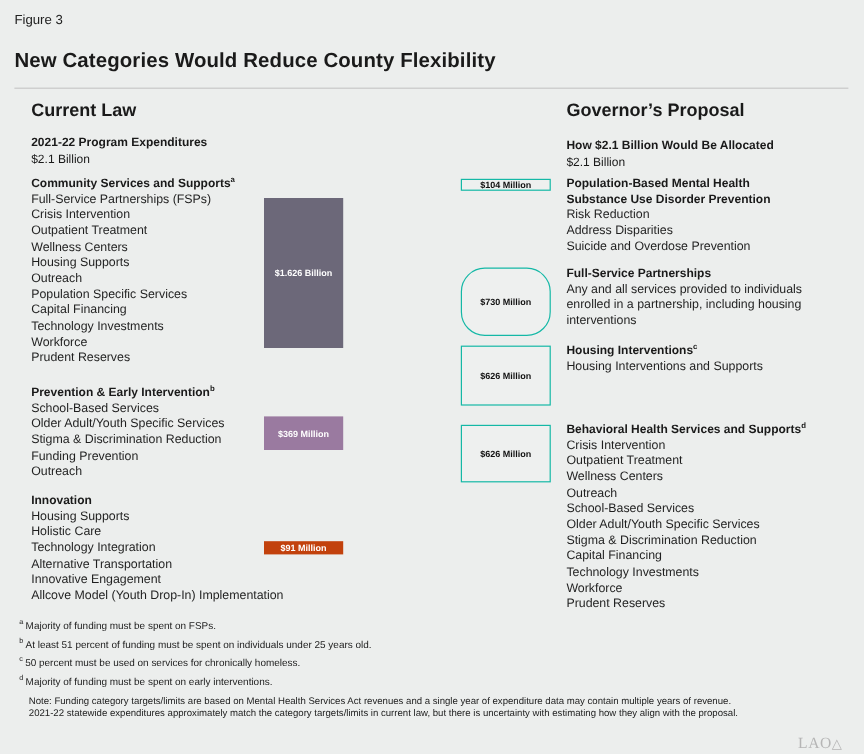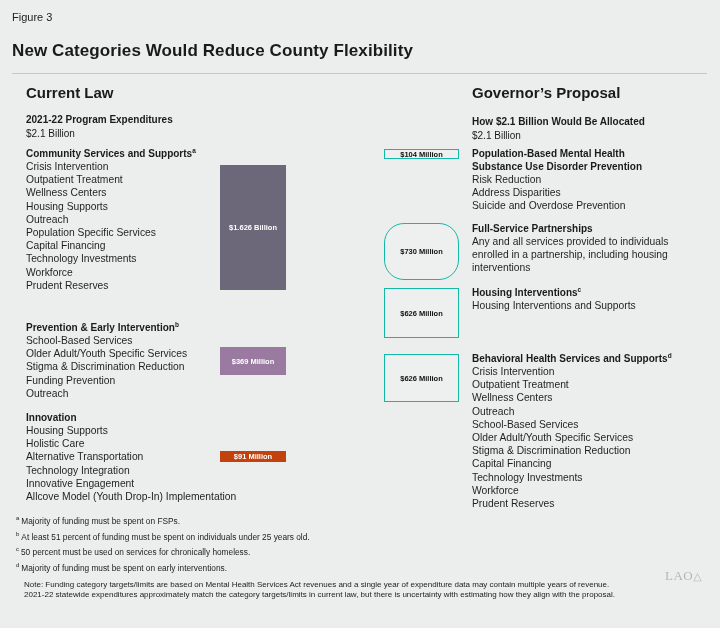--- a/index.html
+++ b/index.html
@@ -51,20 +51,21 @@
 <div class="abs rule"></div>
 
 <div class="abs" style="left:26px; top:84px;">
   <div class="col-head">Current Law</div>
   <div class="col-sub" style="margin-top:13px;">2021-22 Program Expenditures</div>
   <div class="col-amt" style="margin-top:3px;">$2.1 Billion</div>
 </div>
 
 <div class="abs" style="left:26px; top:147px;">
   <div class="grp-title"><span>Community Services and Supports</span><sup>a</sup></div>
+  <div class="item">Full-Service Partnerships (FSPs)</div>
   <div class="item">Crisis Intervention</div>
   <div class="item">Outpatient Treatment</div>
   <div class="item">Wellness Centers</div>
   <div class="item">Housing Supports</div>
   <div class="item">Outreach</div>
   <div class="item">Population Specific Services</div>
   <div class="item">Capital Financing</div>
   <div class="item">Technology Investments</div>
   <div class="item">Workforce</div>
   <div class="item">Prudent Reserves</div>
@@ -78,22 +79,22 @@
   <div class="item">Stigma &amp; Discrimination Reduction</div>
   <div class="item">Funding Prevention</div>
   <div class="item">Outreach</div>
 </div>
 <div class="bar" style="left:220px; top:347px; width:66px; height:28px; background:#9a7aa0;">$369 Million</div>
 
 <div class="abs" style="left:26px; top:411px;">
   <div class="grp-title"><span>Innovation</span></div>
   <div class="item">Housing Supports</div>
   <div class="item">Holistic Care</div>
+  <div class="item">Technology Integration</div>
   <div class="item">Alternative Transportation</div>
-  <div class="item">Technology Integration</div>
   <div class="item">Innovative Engagement</div>
   <div class="item">Allcove Model (Youth Drop-In) Implementation</div>
 </div>
 <div class="bar" style="left:220px; top:451px; width:66px; height:11px; background:#c2410c;">$91 Million</div>
 
 <div class="abs" style="left:472px; top:84px;">
   <div class="col-head">Governor’s Proposal</div>
   <div class="col-sub" style="margin-top:15px;">How $2.1 Billion Would Be Allocated</div>
   <div class="col-amt" style="margin-top:3px;">$2.1 Billion</div>
 </div>
@@ -137,15 +138,15 @@
 
 <div class="abs" style="left:16px; top:516px;">
   <div class="fn" style="margin-bottom:4.5px;"><sup>a</sup><span>Majority of funding must be spent on FSPs.</span></div>
   <div class="fn" style="margin-bottom:4.5px;"><sup>b</sup><span>At least 51 percent of funding must be spent on individuals under 25 years old.</span></div>
   <div class="fn" style="margin-bottom:4.5px;"><sup>c</sup><span>50 percent must be used on services for chronically homeless.</span></div>
   <div class="fn"><sup>d</sup><span>Majority of funding must be spent on early interventions.</span></div>
 </div>
 
 <div class="abs note" style="left:24px; top:580px; width:600px;">Note: Funding category targets/limits are based on Mental Health Services Act revenues and a single year of expenditure data may contain multiple years of revenue. 2021-22 statewide expenditures approximately match the category targets/limits in current law, but there is uncertainty with estimating how they align with the proposal.</div>
 
-<div class="abs" style="left:665px; top:566px;">
+<div class="abs" style="left:665px; top:610px;">
   <span class="logo">LAO</span><span class="logo" style="font-size:11px;">△</span>
 </div>
 
 </body></html>

